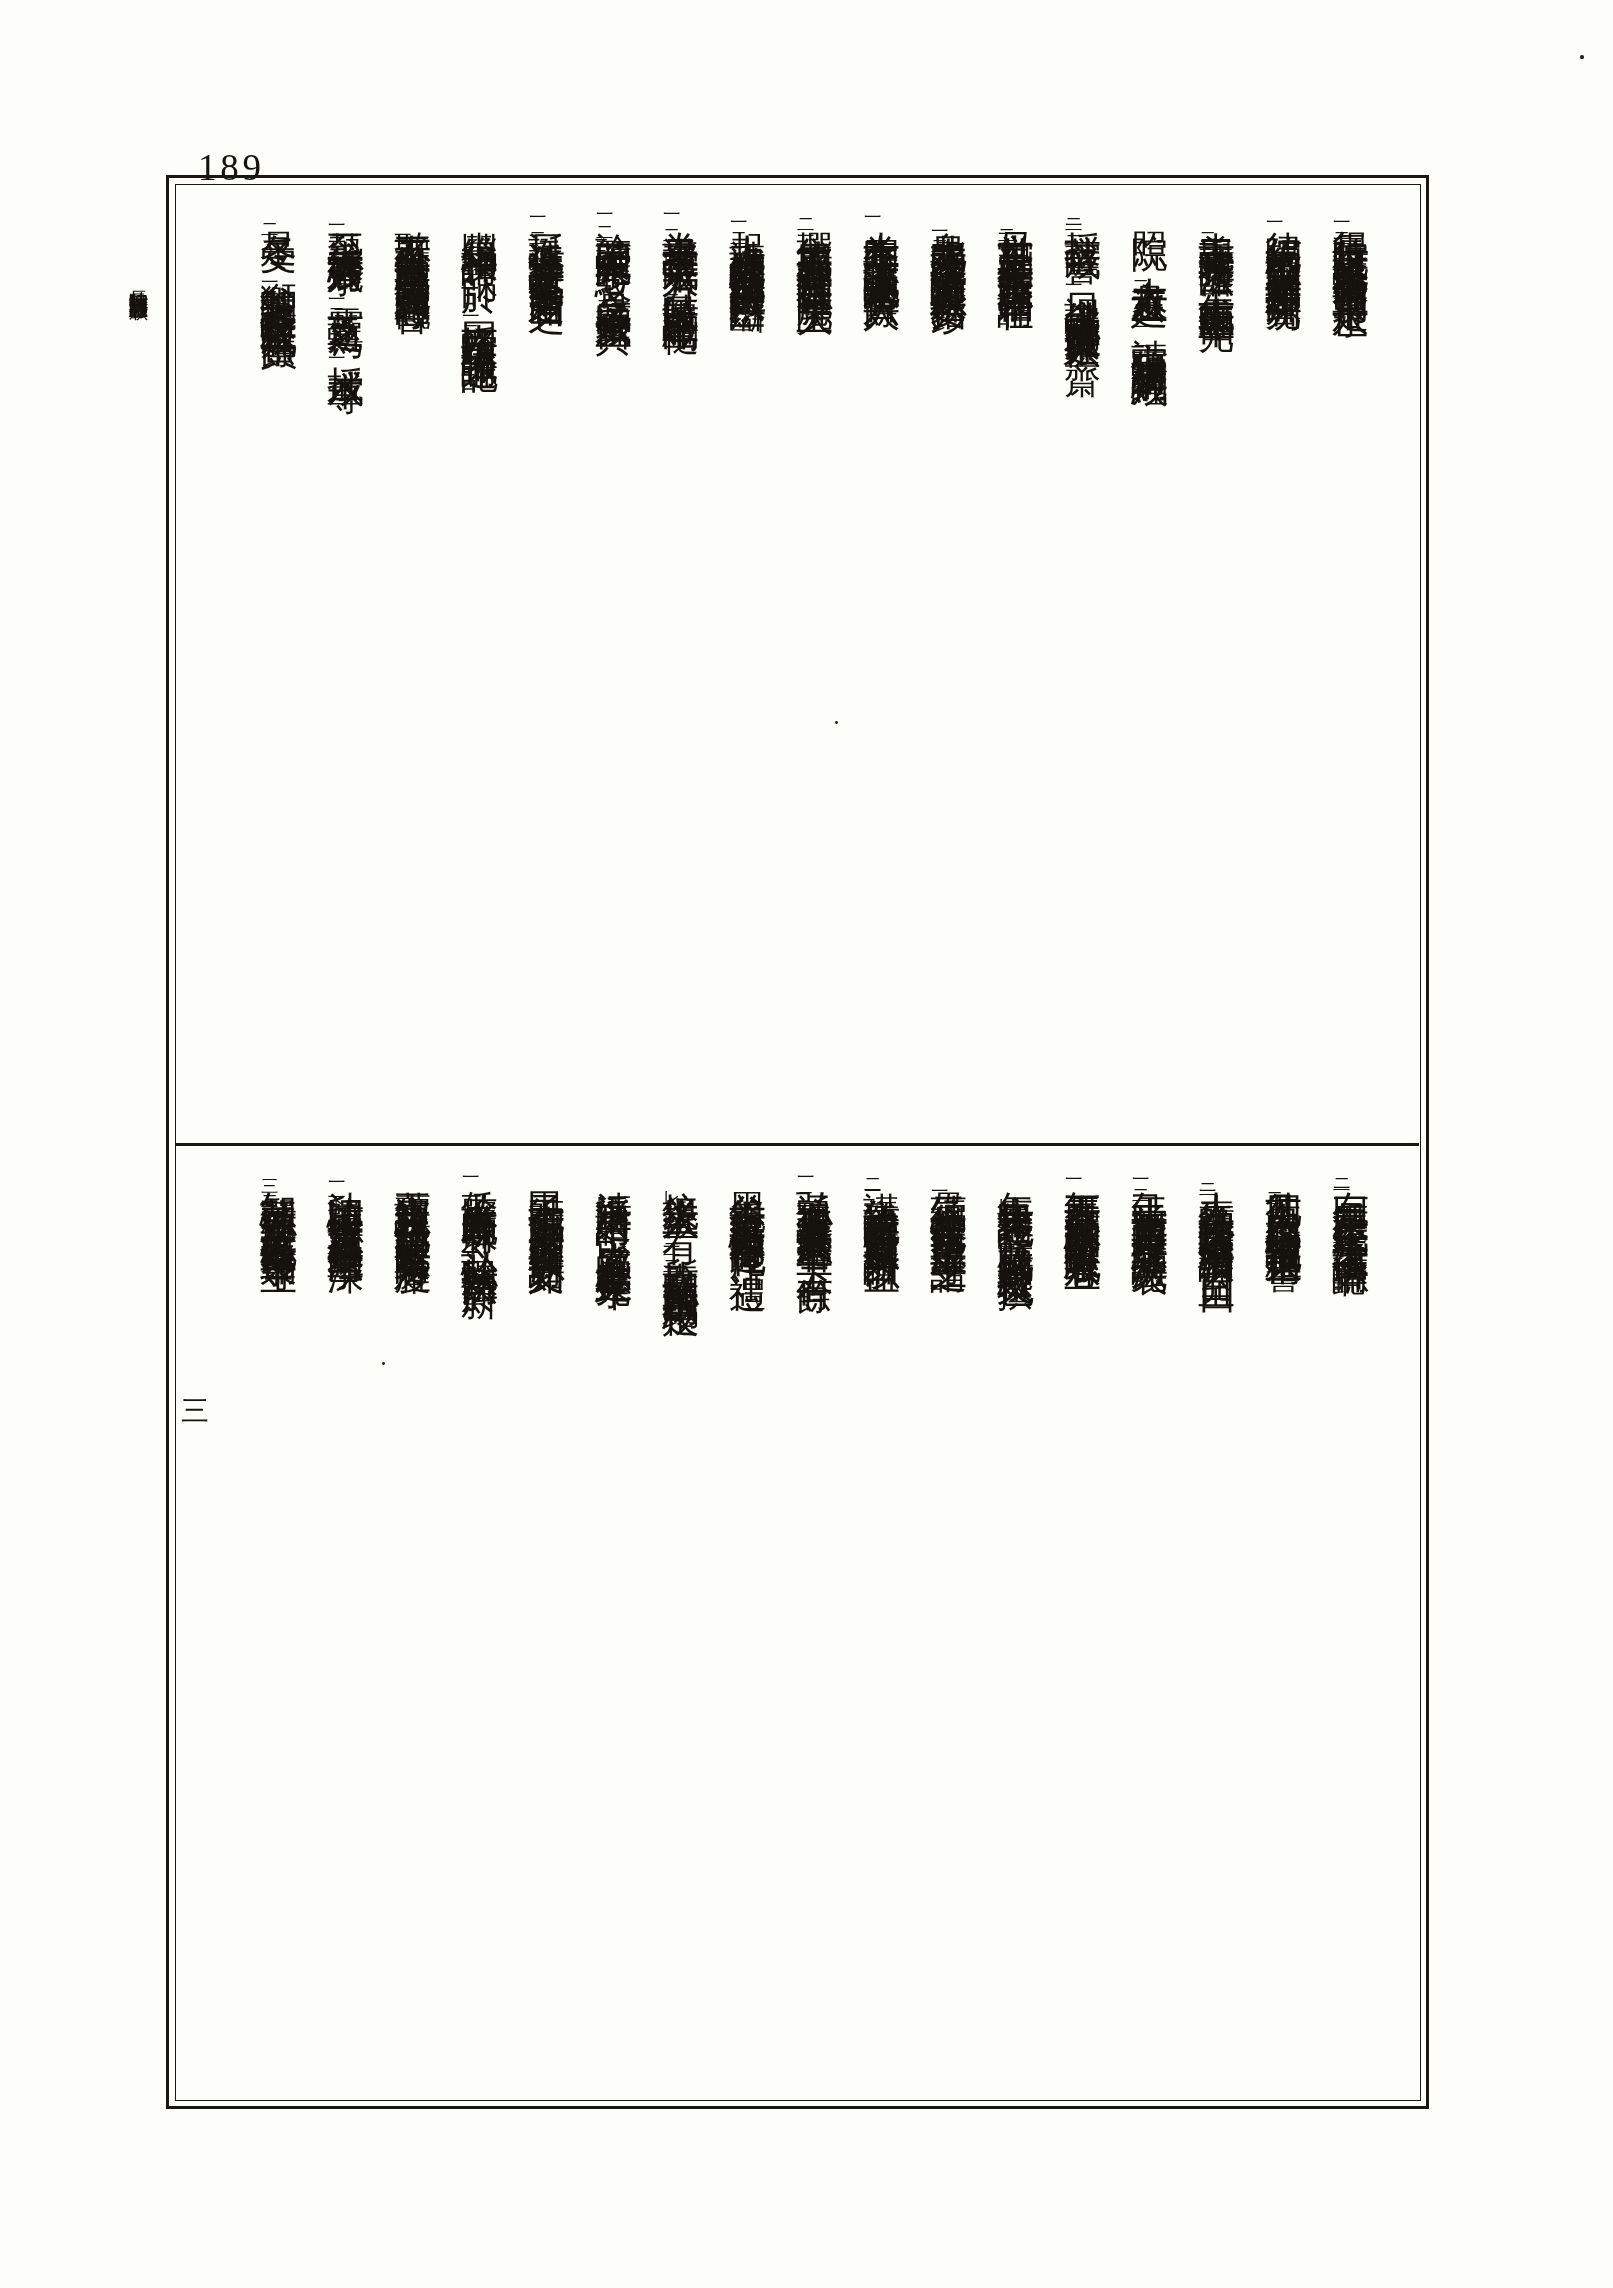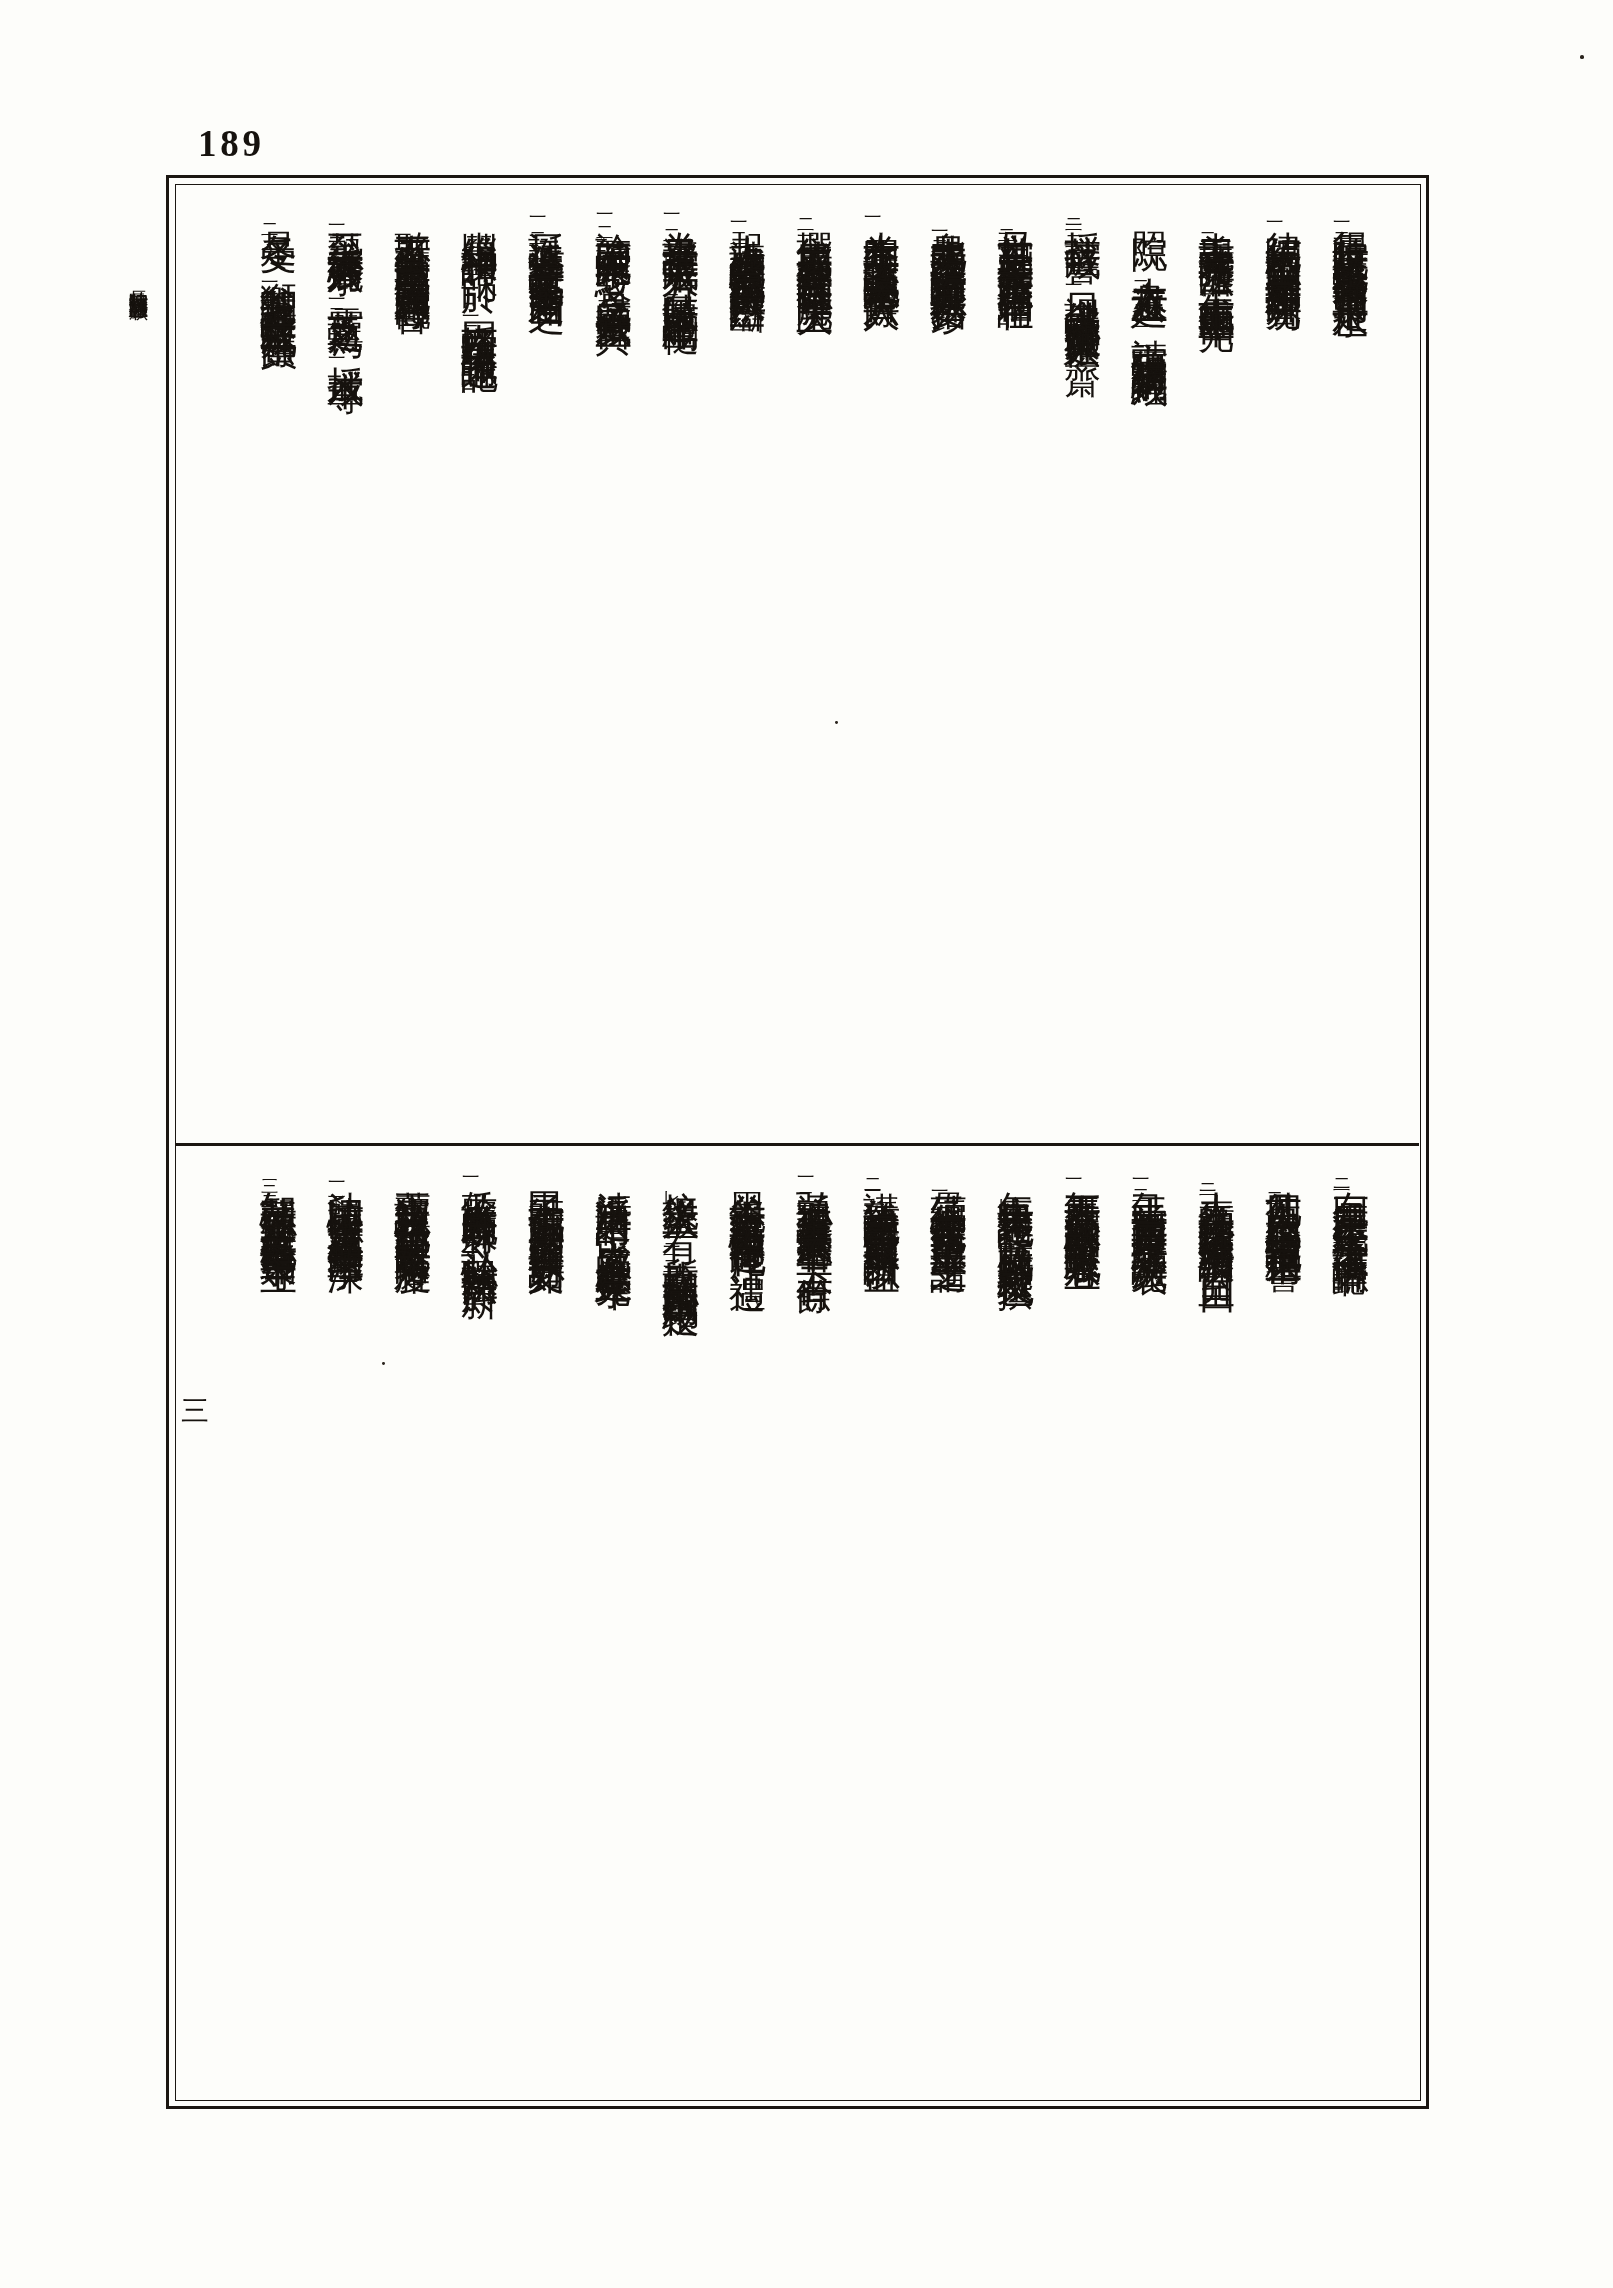--- a/index.html
+++ b/index.html
@@ -1,19 +1,19 @@
 <!DOCTYPE html>
 <html style="font-size:14.8px"><head>
 <meta charset="utf-8">
 <style>
   html,body{margin:0;padding:0;background:#e8e6e0;}
   #page{position:relative;width:1613px;height:2289px;background:#fdfdfa;overflow:hidden;
         font-family:"Liberation Serif","DejaVu Serif",serif;color:#16120e;}
   
-  #folio-arabic{position:absolute;left:198px;top:122px;font-size:37px;font-weight:bold;
+  #folio-arabic{position:absolute;left:198px;top:146px;font-size:37px;font-weight:normal;
         letter-spacing:3.7px;color:#16120e;}
   
   #frame{position:absolute;left:166px;top:175px;width:1263px;height:1934px;
         border:3.7px solid #1b1611;box-sizing:border-box;}
   #frame-inner{position:absolute;left:5.5px;top:5.5px;right:5.5px;bottom:5.5px;
         border:1.8px solid #1b1611;}
   
   #register-divider{position:absolute;left:7.4px;right:7.4px;top:965px;height:2.8px;background:#1b1611;}
   
   .register{position:absolute;right:42px;writing-mode:vertical-rl;text-orientation:upright;}

